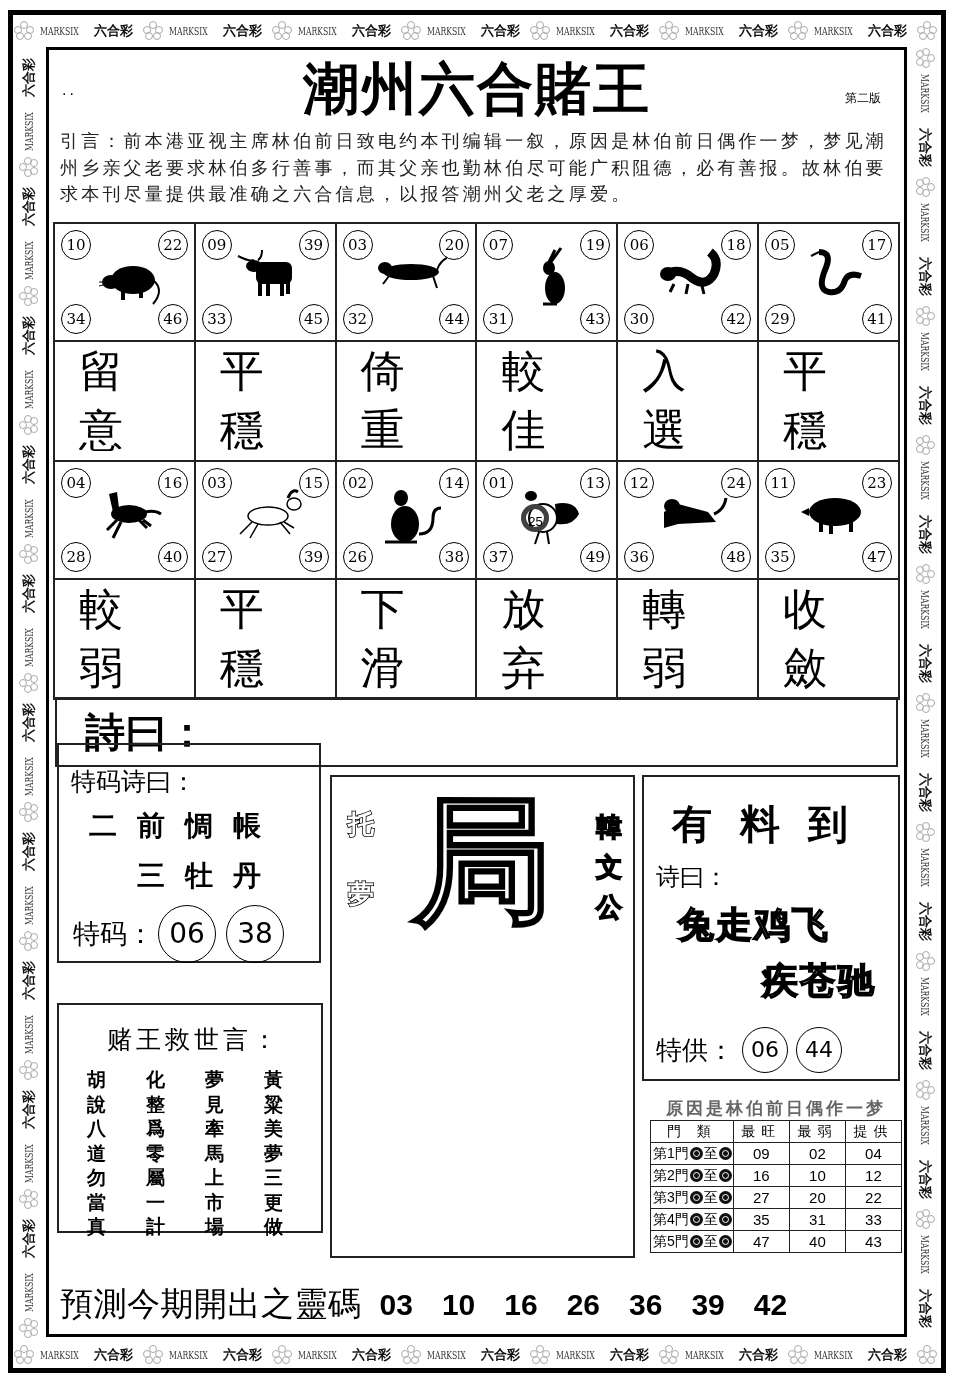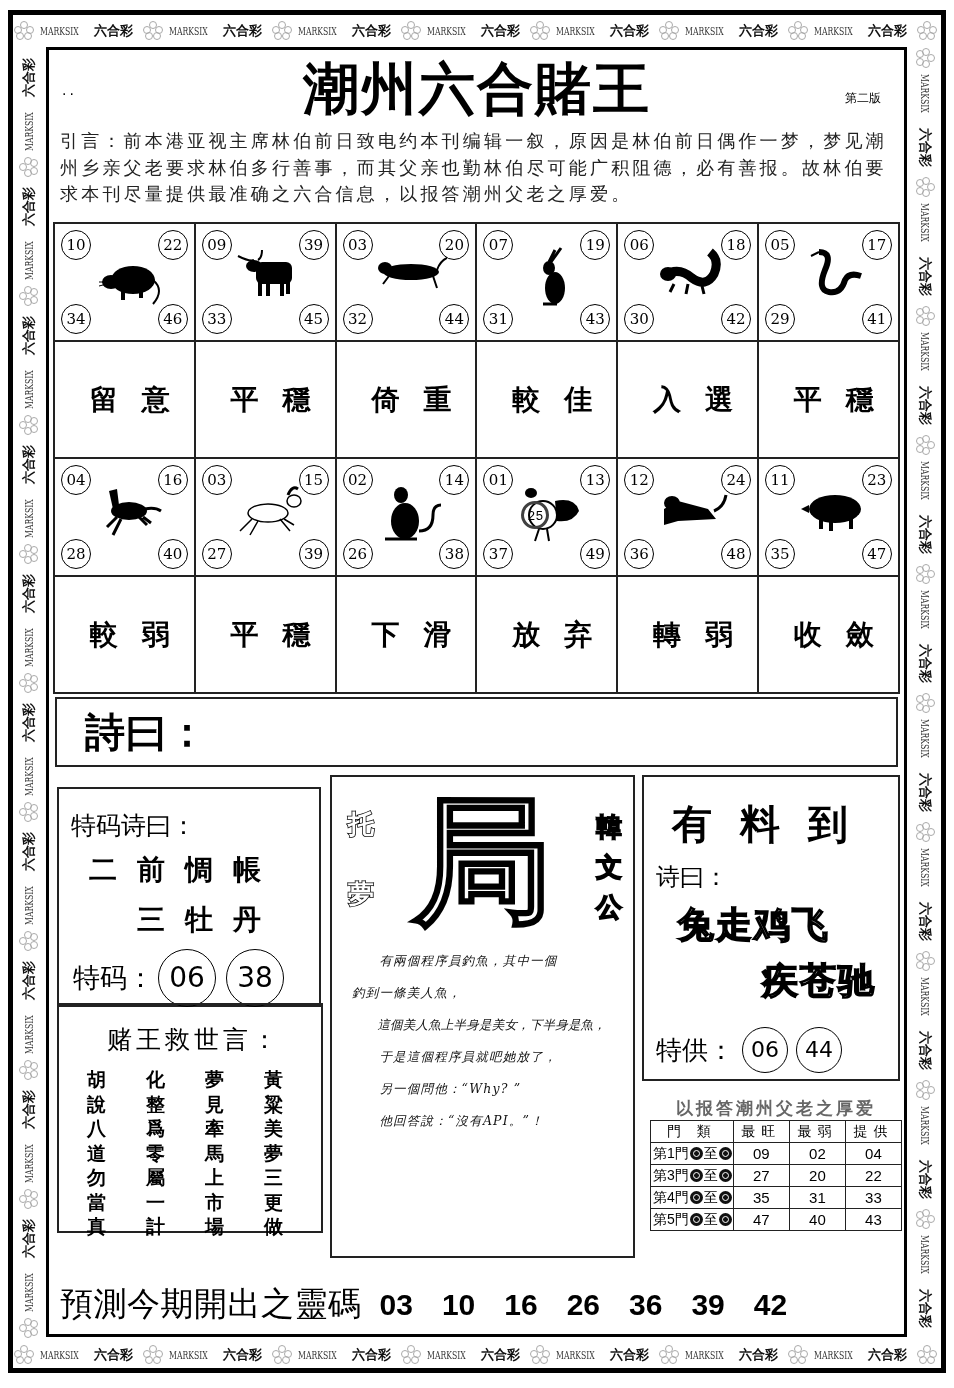--- a/index.html
+++ b/index.html
@@ -32,35 +32,35 @@
   .dots { position: absolute; left: 62px; top: 82px; font-size: 14px; letter-spacing: 3px; }
   .title { position: absolute; left: 0; width: 954px; top: 52px; text-align: center;
     font-family: "DejaVu Serif", serif; font-size: 56px; font-weight: bold; letter-spacing: 2px; }
   .edition { position: absolute; left: 845px; top: 90px; font-size: 12px; }
   .intro { position: absolute; left: 60px; top: 128px; width: 840px; font-family: "DejaVu Serif", serif;
     font-size: 18px; line-height: 26.5px; letter-spacing: 3.2px; color: #222; }
 
   .zgrid { position: absolute; left: 53px; top: 222px; width: 845px; border-collapse: collapse; table-layout: fixed; }
   .zgrid td { border: 2px solid #222; width: 140.8px; position: relative; }
   .zgrid tr.pic td { height: 118px; }
-  .zgrid tr.txt td { height: 117px; text-align: right; font-size: 28px; font-weight: bold; letter-spacing: 24px; padding-left: 24px; }
+  .zgrid tr.txt td { height: 117px; text-align: left; font-size: 44px; font-weight: normal; letter-spacing: 24px; padding-left: 24px; }
   .num { position: absolute; width: 30px; height: 30px; border: 1px solid #000; border-radius: 50%;
     font-family: "DejaVu Serif", serif; font-size: 15px; text-align: center; line-height: 28px; background: #fff; }
   .n-tl { left: 6px; top: 6px; } .n-tr { right: 6px; top: 6px; }
   .n-bl { left: 6px; bottom: 6px; } .n-br { right: 6px; bottom: 6px; }
   .animal { position: absolute; left: 40px; top: 22px; width: 70px; height: 64px; }
   .animal svg { width: 100%; height: 100%; }
-  .mid-num { position: absolute; left: 44px; top: 42px; width: 28px; height: 28px; border: 3px solid #404040; border-radius: 50%; font-family: Liberation Mono, monospace; font-size: 13px; text-align: center; line-height: 26px; }
+  .mid-num { position: absolute; left: 44px; top: 42px; width: 28px; height: 28px; border: 5px solid #404040; border-radius: 50%; font-family: Liberation Sans, sans-serif; font-size: 13px; text-align: center; line-height: 26px; }
 
   .poem-bar { position: absolute; left: 55px; top: 697px; width: 843px; height: 70px; border: 2px solid #222;
     display: flex; align-items: center; padding-left: 28px; font-size: 40px; font-weight: bold; letter-spacing: 1px; }
   .poem-bar .lbl { margin-right: 38px; font-size: 40px; }
 
   .box { position: absolute; border: 2px solid #222; }
-  .tm-box { left: 57px; top: 787px; width: 264px; height: 220px; }
+  .tm-box { left: 57px; top: 743px; width: 264px; height: 220px; }
   .tm-title { position: absolute; left: 12px; top: 20px; font-family: "DejaVu Serif", serif; font-size: 25px; }
   .tm-line1 { position: absolute; left: 30px; top: 62px; font-size: 28px; font-weight: bold; letter-spacing: 20px; }
   .tm-line2 { position: absolute; left: 78px; top: 112px; font-size: 28px; font-weight: bold; letter-spacing: 20px; }
   .tm-code { position: absolute; left: 14px; top: 160px; font-family: "DejaVu Serif", serif; font-size: 27px; display: flex; align-items: center; }
   .bigball { display: inline-block; width: 58px; height: 58px; border: 1px solid #000; border-radius: 50%; text-align: center; line-height: 56px;
     font-size: 28px; font-family: "DejaVu Sans", sans-serif; margin-left: 4px; }
 
   .jw-box { left: 57px; top: 1003px; width: 266px; height: 230px; }
   .jw-title { position: absolute; left: 48px; top: 18px; font-family: "DejaVu Serif", serif; font-size: 25px; letter-spacing: 4px; }
   .jw-cols { position: absolute; left: 28px; top: 62px; display: flex; gap: 0; }
@@ -742,58 +742,56 @@
 
 <div class="box mid-box">
   <div class="tuomeng" style="top:30px">托</div>
   <div class="tuomeng" style="top:100px">夢</div>
   <div class="ju">局</div>
   <div class="hanwen">
     <div>韓</div>
     <div>文</div>
     <div>公</div>
   </div>
-  <div class="story">
-    <p>　　有兩個程序員釣魚，其中一個</p>
-    <p>釣到一條美人魚，</p>
-    <p style="letter-spacing:0.2px">　　這個美人魚上半身是美女，下半身是魚，</p>
-    <p>　　于是這個程序員就吧她放了，</p>
-    <p>　　另一個問他：“Why? ”</p>
-    <p>　　他回答說：“沒有API。”！</p>
-  </div>
 </div>
 
 <div class="box yl-box">
   <div class="yl-title">有料到</div>
   <div class="yl-shiyue">诗曰：</div>
   <div class="yl-line1">兔走鸡飞</div>
   <div class="yl-line2">疾苍驰</div>
   <div class="yl-code">
     <span>特供：</span>
     <span class="bigball">06</span>
     <span class="bigball">44</span>
   </div>
 </div>
 
-<div class="tbl-title">以报答潮州父老之厚爱</div>
+<div class="tbl-title">原因是林伯前日偶作一梦</div>
 <table class="door-tbl">
   <thead>
     <tr>
       <th style="width:78px">門 類</th>
       <th>最旺</th>
       <th>最弱</th>
       <th>提供</th>
     </tr>
   </thead>
   <tbody>
     <tr>
       <td class="door"><span>第1門</span><span class="ballico"></span><span>至</span><span class="ballico"></span></td>
       <td>09</td>
       <td>02</td>
       <td>04</td>
+    </tr>
+    <tr>
+      <td class="door"><span>第2門</span><span class="ballico"></span><span>至</span><span class="ballico"></span></td>
+      <td>16</td>
+      <td>10</td>
+      <td>12</td>
     </tr>
     <tr>
       <td class="door"><span>第3門</span><span class="ballico"></span><span>至</span><span class="ballico"></span></td>
       <td>27</td>
       <td>20</td>
       <td>22</td>
     </tr>
     <tr>
       <td class="door"><span>第4門</span><span class="ballico"></span><span>至</span><span class="ballico"></span></td>
       <td>35</td>

